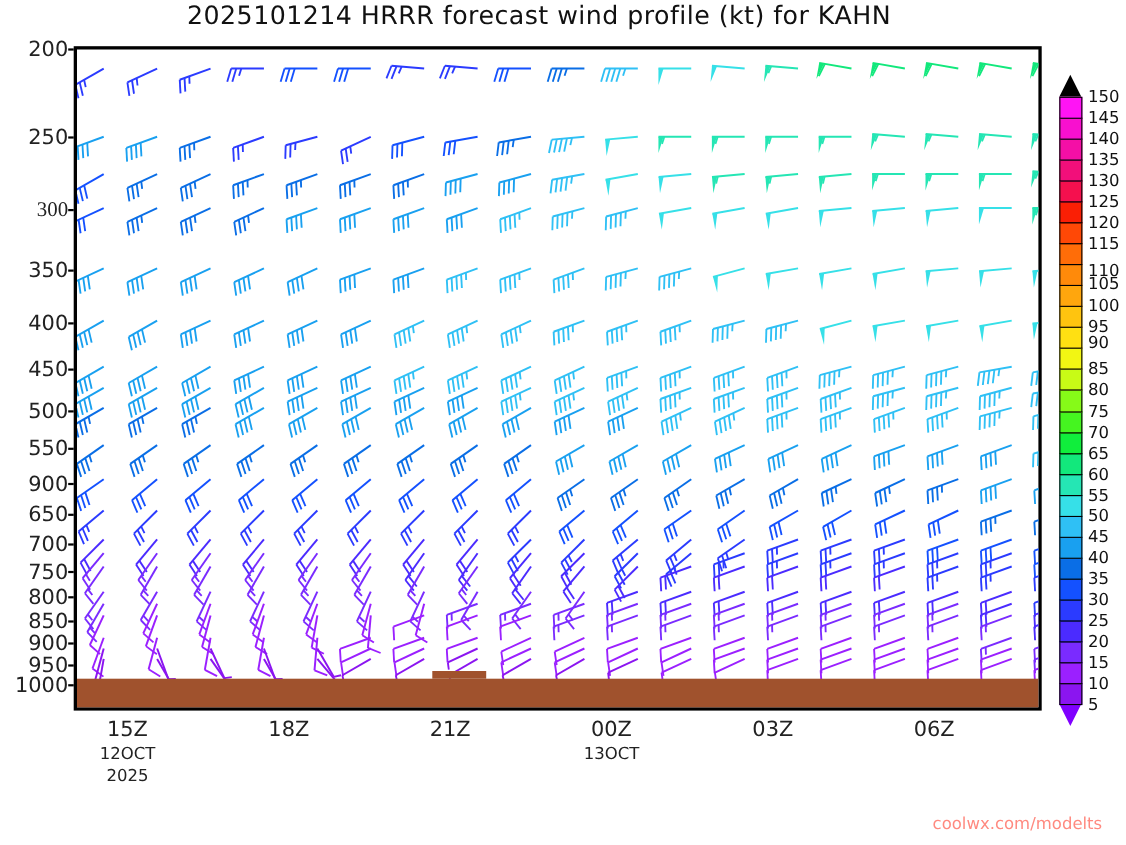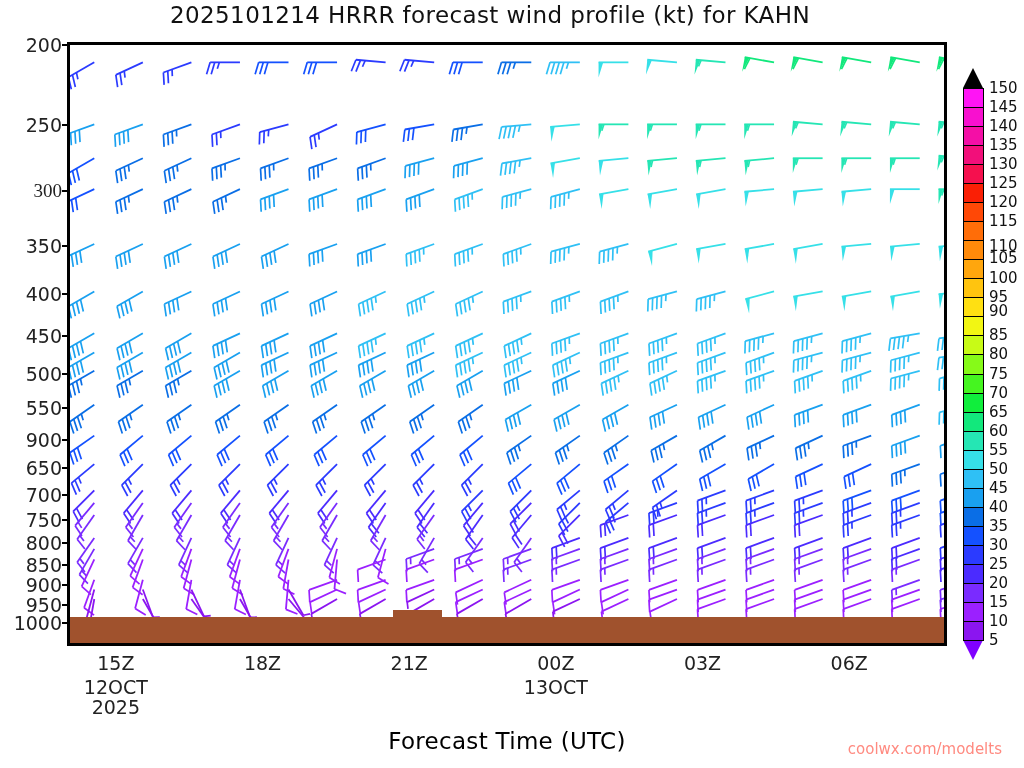--- a/index.html
+++ b/index.html
@@ -31,21 +31,21 @@
   }
   #yaxis{position:absolute;left:0px;top:42px;width:62px;height:604px;}
   .ytick{position:absolute;right:-10px;width:10px;height:0;
          border-top:2px solid #000;transform:translateY(-1px);}
 
   
   #xaxis{position:absolute;left:67px;top:652px;width:880px;height:70px;}
   .xlab{position:absolute;top:0;transform:translateX(-50%);
         font-size:19px;color:#222;white-space:nowrap;text-align:center;}
   .xsub{position:absolute;transform:translateX(-50%);
-        font-size:19px;color:#222;white-space:nowrap;text-align:right;}
+        font-size:15px;color:#222;white-space:nowrap;text-align:right;}
 
   #xtitle{position:absolute;left:67px;top:728px;width:880px;text-align:center;
           font-size:23px;color:#000;letter-spacing:.3px;}
 
   #watermark{position:absolute;right:14px;top:740px;font-size:15px;color:#ff8a80;}
 
   
   #cbar{position:absolute;left:963px;top:88px;width:21px;height:552px;}
   .cbseg{position:absolute;left:0;width:21px;box-sizing:border-box;
          border:1px solid #000;}
@@ -2414,21 +2414,20 @@
       <div class="xlab" style="left: 195.556px;">18Z</div>
       <div class="xlab" style="left: 342.222px;">21Z</div>
       <div class="xlab" style="left: 488.889px;">00Z</div>
       <div class="xlab" style="left: 635.556px;">03Z</div>
       <div class="xlab" style="left: 782.222px;">06Z</div>
       <div class="xsub" style="left: 48.8889px; top: 24px;">12OCT</div>
       <div class="xsub" style="left: 48.8889px; top: 44px;">2025</div>
       <div class="xsub" style="left: 488.889px; top: 24px;">13OCT</div>
     </div>
 
-  <div id="xtitle">Forecast Time (UTC)</div>
 
   <div id="cbar">
     <div id="cbtop"></div>
     <div id="cbbot"></div>
   <div class="cbseg" style="background: rgb(139, 21, 240); height: 20.0345px; top: 532.966px;"></div>
       <div class="cbseg" style="background: rgb(155, 32, 255); height: 20.0345px; top: 513.931px;"></div>
       <div class="cbseg" style="background: rgb(122, 43, 255); height: 20.0345px; top: 494.897px;"></div>
       <div class="cbseg" style="background: rgb(75, 43, 255); height: 20.0345px; top: 475.862px;"></div>
       <div class="cbseg" style="background: rgb(43, 59, 255); height: 20.0345px; top: 456.828px;"></div>
       <div class="cbseg" style="background: rgb(20, 81, 255); height: 20.0345px; top: 437.793px;"></div>

